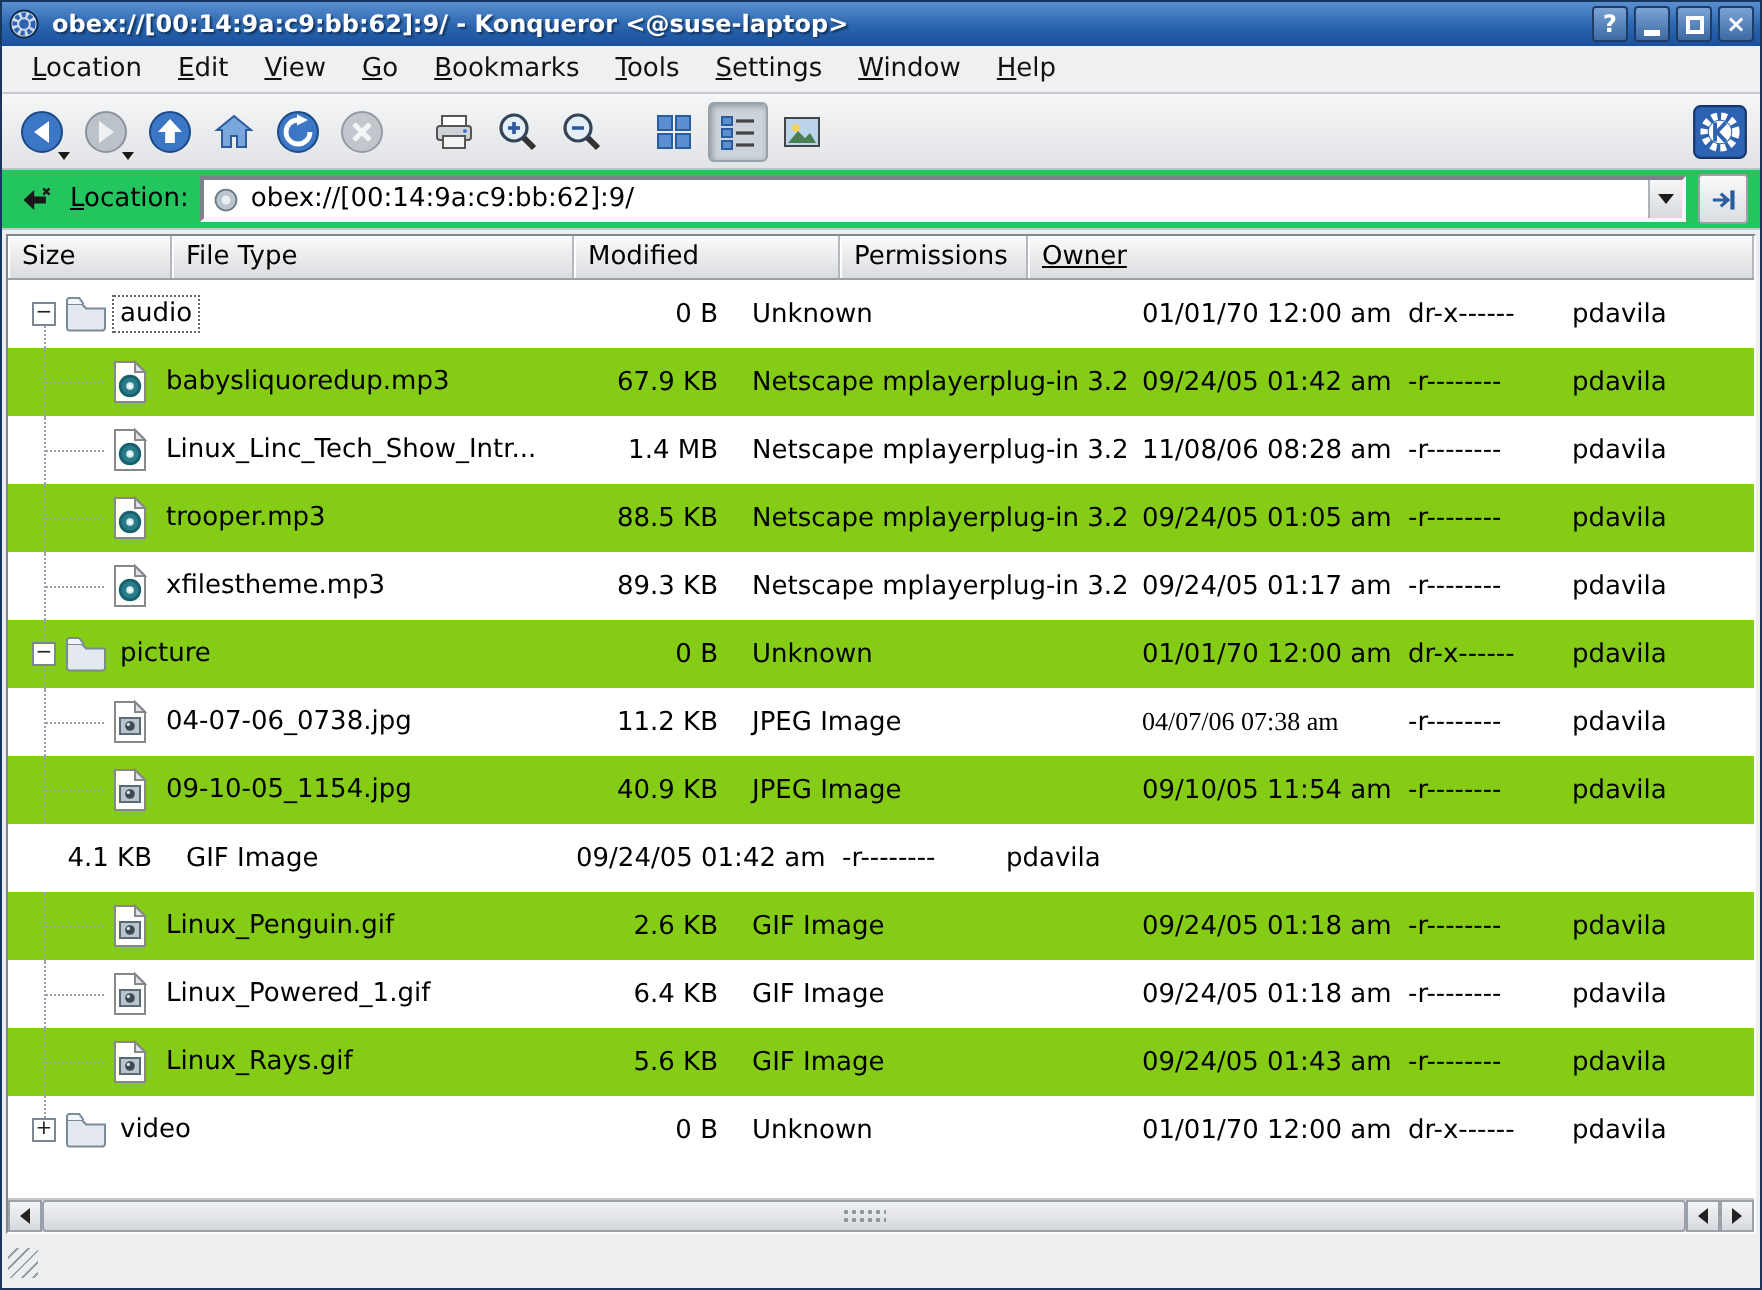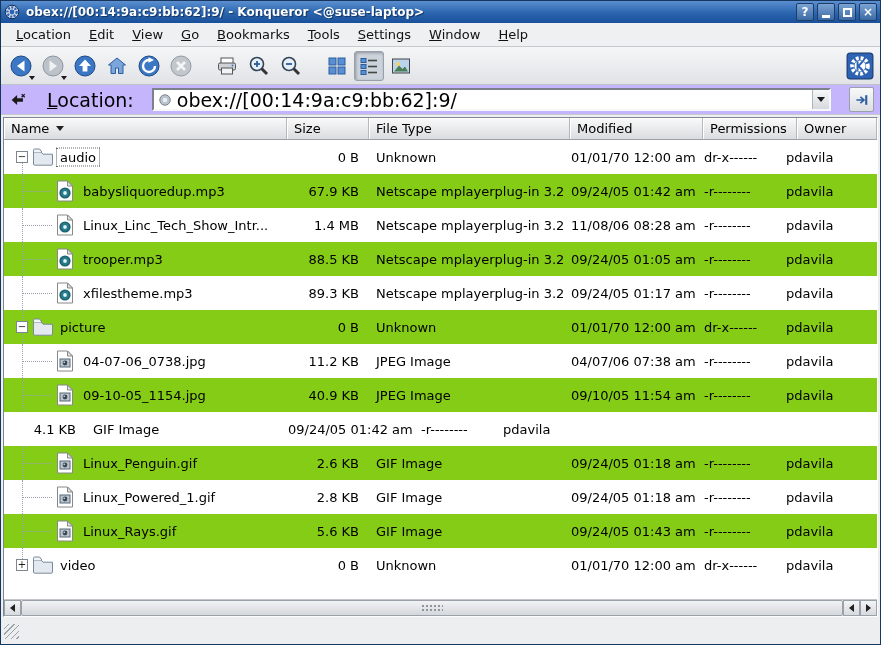--- a/index.html
+++ b/index.html
@@ -35,22 +35,22 @@
   .tool-btn { width:30px; height:30px; border-radius:3px; position:relative;
               display:flex; align-items:center; justify-content:center; }
   .tool-btn.pressed { background:#ccd3da; border:1px solid #98a1ab; box-shadow:inset 1px 1px 3px rgba(0,0,0,.3); }
   .tool-btn .ticon { width:24px; height:24px; display:flex; }
   .tool-btn .dd { position:absolute; right:1px; bottom:1px; width:0; height:0;
                   border-left:3px solid transparent; border-right:3px solid transparent; border-top:4px solid #1a1a1a; }
   .toolbar .logo { margin-left:auto; width:30px; height:30px; }
   .toolbar .logo span { width:28px; height:28px; display:flex; }
 
   
-  .locationbar { height:30px; flex:0 0 30px; background:#c4b5fd; border-bottom:1px solid #c7c9cc;
-                 display:flex; align-items:center; gap:18px; padding:0 6px; font-size:19px; }
+  .locationbar { height:30px; flex:0 0 30px; background:#22c55e; border-bottom:1px solid #c7c9cc;
+                 display:flex; align-items:center; gap:6px; padding:0 6px; font-size:13px; }
   .clear-btn { width:22px; height:22px; display:flex; align-items:center; justify-content:center; }
   .combo { flex:1; height:23px; background:#fff; border:2px solid;
            border-color:#7b828a #f6f7f8 #f6f7f8 #7b828a; display:flex; align-items:center; padding-left:4px; }
   .combo-icon { width:14px; height:14px; display:flex; margin-right:5px; }
   .combo-text { flex:1; color:#000; white-space:nowrap; overflow:hidden; }
   .combo-drop { width:17px; align-self:stretch; background:linear-gradient(#f6f7f8,#d6d9dd);
                 border-left:1px solid #aeb3b9; display:flex; align-items:center; justify-content:center; }
   .tri-down { width:0; height:0; border-left:4px solid transparent; border-right:4px solid transparent; border-top:5px solid #1a1a1a; }
   .go-btn { width:25px; height:25px; border:1px solid #99a0a8; border-radius:2px;
             background:linear-gradient(#f8f9fa,#dbdee2); display:flex; align-items:center; justify-content:center; }
@@ -293,37 +293,33 @@
     <span class="go-btn">
       <svg viewBox="0 0 20 20" width="16" height="16">
           <path d="M3 10 H11 M8 6 L12.5 10 L8 14" stroke="#2a5c9e" stroke-width="2" fill="none"></path>
           <rect x="14" y="4" width="2.6" height="12" fill="#2a5c9e"></rect>
         </svg>
     </span>
   </div>
 
   <div class="view">
     <div class="header-row" id="header-row">
-        <div class="hcell" style="width: 283px;">
-          <span>Name</span>
-          <span class="sort-arrow"></span>
-        </div>
         <div class="hcell" style="width: 82px;">
           <span>Size</span>
         </div>
         <div class="hcell" style="width: 201px;">
           <span>File Type</span>
         </div>
         <div class="hcell" style="width: 133px;">
           <span>Modified</span>
         </div>
         <div class="hcell" style="width: 94px;">
           <span>Permissions</span>
         </div>
-        <div class="hcell" style="flex: 1 1 0%;">
+        <div class="hcell" style="flex: 1 1 0%; text-decoration: underline;">
           <span>Owner</span>
         </div>
       </div>
     <div class="rows" id="rows">
         <div class="row">
           <div class="cell name" style="width: 283px;">
             <span class="trunk first"></span>
             <span class="expander">−</span>
             <span class="ficon" style="left: 27px;">
               <svg viewBox="0 0 24 24">
@@ -455,21 +451,21 @@
                 <path d="M14.5 2 L19.5 7 H14.5 Z" fill="#dde3e8" stroke="#888"></path>
                 <rect x="7" y="10" width="10" height="8" fill="#b9c4cd" stroke="#5a6a78"></rect>
                 <circle cx="12" cy="14" r="2.4" fill="#3b4a57"></circle>
                 <circle cx="11.2" cy="13.2" r="0.8" fill="#e4eef4"></circle>
               </svg>
             </span>
             <span class="fname" style="left: 76px;">04-07-06_0738.jpg</span>
           </div>
           <div class="cell size" style="width: 82px;">11.2 KB</div>
           <div class="cell filetype" style="width: 195px;">JPEG Image</div>
-          <div class="cell modified" style="width: 133px;">04/07/06 07:38 am</div>
+          <div class="cell modified" style="width: 133px; font-family: Liberation Serif, serif;">04/07/06 07:38 am</div>
           <div class="cell permissions" style="width: 82px;">-r--------</div>
           <div class="cell owner" style="flex: 1 1 0%;">pdavila</div>
         </div>
         <div class="row alt">
           <div class="cell name" style="width: 283px;">
             <span class="trunk"></span>
             <span class="branch"></span>
             <span class="ficon" style="left: 49px;">
               <svg viewBox="0 0 24 24">
                 <path d="M4.5 2 H14.5 L19.5 7 V22 H4.5 Z" fill="#fff" stroke="#888"></path>
@@ -523,21 +519,21 @@
               <svg viewBox="0 0 24 24">
                 <path d="M4.5 2 H14.5 L19.5 7 V22 H4.5 Z" fill="#fff" stroke="#888"></path>
                 <path d="M14.5 2 L19.5 7 H14.5 Z" fill="#dde3e8" stroke="#888"></path>
                 <rect x="7" y="10" width="10" height="8" fill="#b9c4cd" stroke="#5a6a78"></rect>
                 <circle cx="12" cy="14" r="2.4" fill="#3b4a57"></circle>
                 <circle cx="11.2" cy="13.2" r="0.8" fill="#e4eef4"></circle>
               </svg>
             </span>
             <span class="fname" style="left: 76px;">Linux_Powered_1.gif</span>
           </div>
-          <div class="cell size" style="width: 82px;">2.8 KB</div>
+          <div class="cell size" style="width: 82px;">6.4 KB</div>
           <div class="cell filetype" style="width: 195px;">GIF Image</div>
           <div class="cell modified" style="width: 133px;">09/24/05 01:18 am</div>
           <div class="cell permissions" style="width: 82px;">-r--------</div>
           <div class="cell owner" style="flex: 1 1 0%;">pdavila</div>
         </div>
         <div class="row alt">
           <div class="cell name" style="width: 283px;">
             <span class="trunk"></span>
             <span class="branch"></span>
             <span class="ficon" style="left: 49px;">

